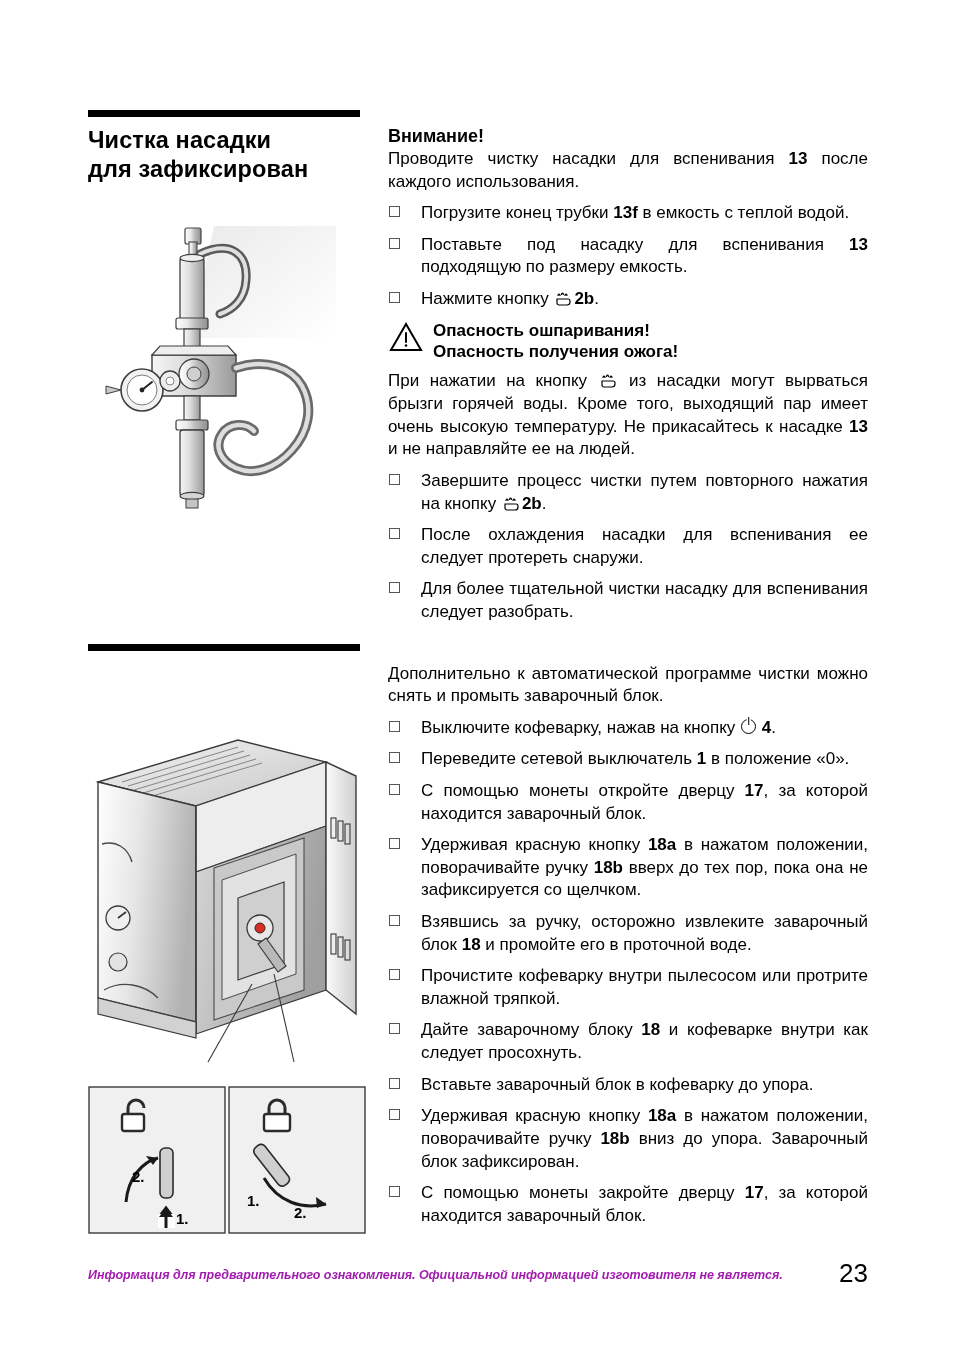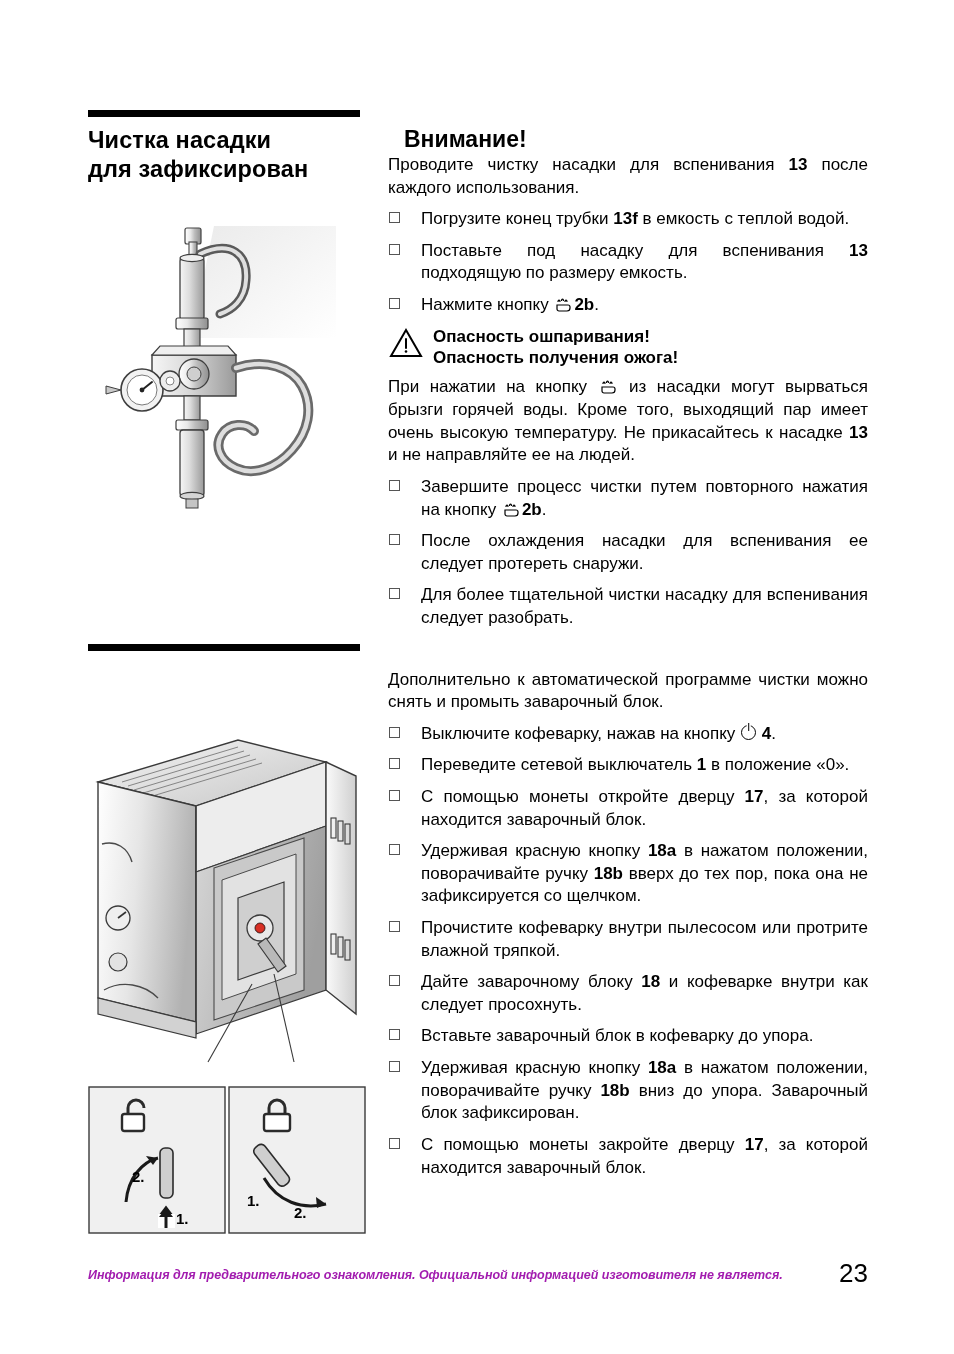--- a/index.html
+++ b/index.html
@@ -45,23 +45,23 @@
   h2.section-title {
     font-size: 23.5px;
     font-weight: bold;
     line-height: 1.22;
     margin: 0 0 0 0;
     letter-spacing: 0.1px;
   }
 
   
   .attention {
-    font-size: 23px;
+    font-size: 18px;
     font-weight: bold;
-    margin: 0 0 1px 16px;
+    margin: 0 0 1px 0;
   }
   p.body {
     font-size: 17px;
     line-height: 1.33;
     margin: 0 0 9px 0;
     text-align: justify;
   }
 
   ul.checklist {
     list-style: none;
@@ -302,20 +302,21 @@
 
     <div style="height:30px"></div>
 
     <p class="body">Дополнительно к автоматической программе чистки можно снять и промыть заварочный блок.</p>
 
     <ul class="checklist">
       <li><span class="box"></span>Выключите кофеварку, нажав на кнопку <span class="pw"></span> <b>4</b>.</li>
       <li><span class="box"></span>Переведите сетевой выключатель <b>1</b> в положение «0».</li>
       <li><span class="box"></span>С помощью монеты откройте дверцу <b>17</b>, за которой находится заварочный блок.</li>
       <li><span class="box"></span>Удерживая красную кнопку <b>18a</b> в нажатом положении, поворачивайте ручку <b>18b</b> вверх до тех пор, пока она не зафиксируется со щелчком.</li>
+      <li><span class="box"></span>Взявшись за ручку, осторожно извлеките заварочный блок <b>18</b> и промойте его в проточной воде.</li>
       <li><span class="box"></span>Прочистите кофеварку внутри пылесосом или протрите влажной тряпкой.</li>
       <li><span class="box"></span>Дайте заварочному блоку <b>18</b> и кофеварке внутри как следует просохнуть.</li>
       <li><span class="box"></span>Вставьте заварочный блок в кофеварку до упора.</li>
       <li><span class="box"></span>Удерживая красную кнопку <b>18a</b> в нажатом положении, поворачивайте ручку <b>18b</b> вниз до упора. Заварочный блок зафиксирован.</li>
       <li><span class="box"></span>С помощью монеты закройте дверцу <b>17</b>, за которой находится заварочный блок.</li>
     </ul>
   </div>
 
   <div style="position:absolute; left:88px; top:644px; width:272px;">
     <div class="rule"></div>

